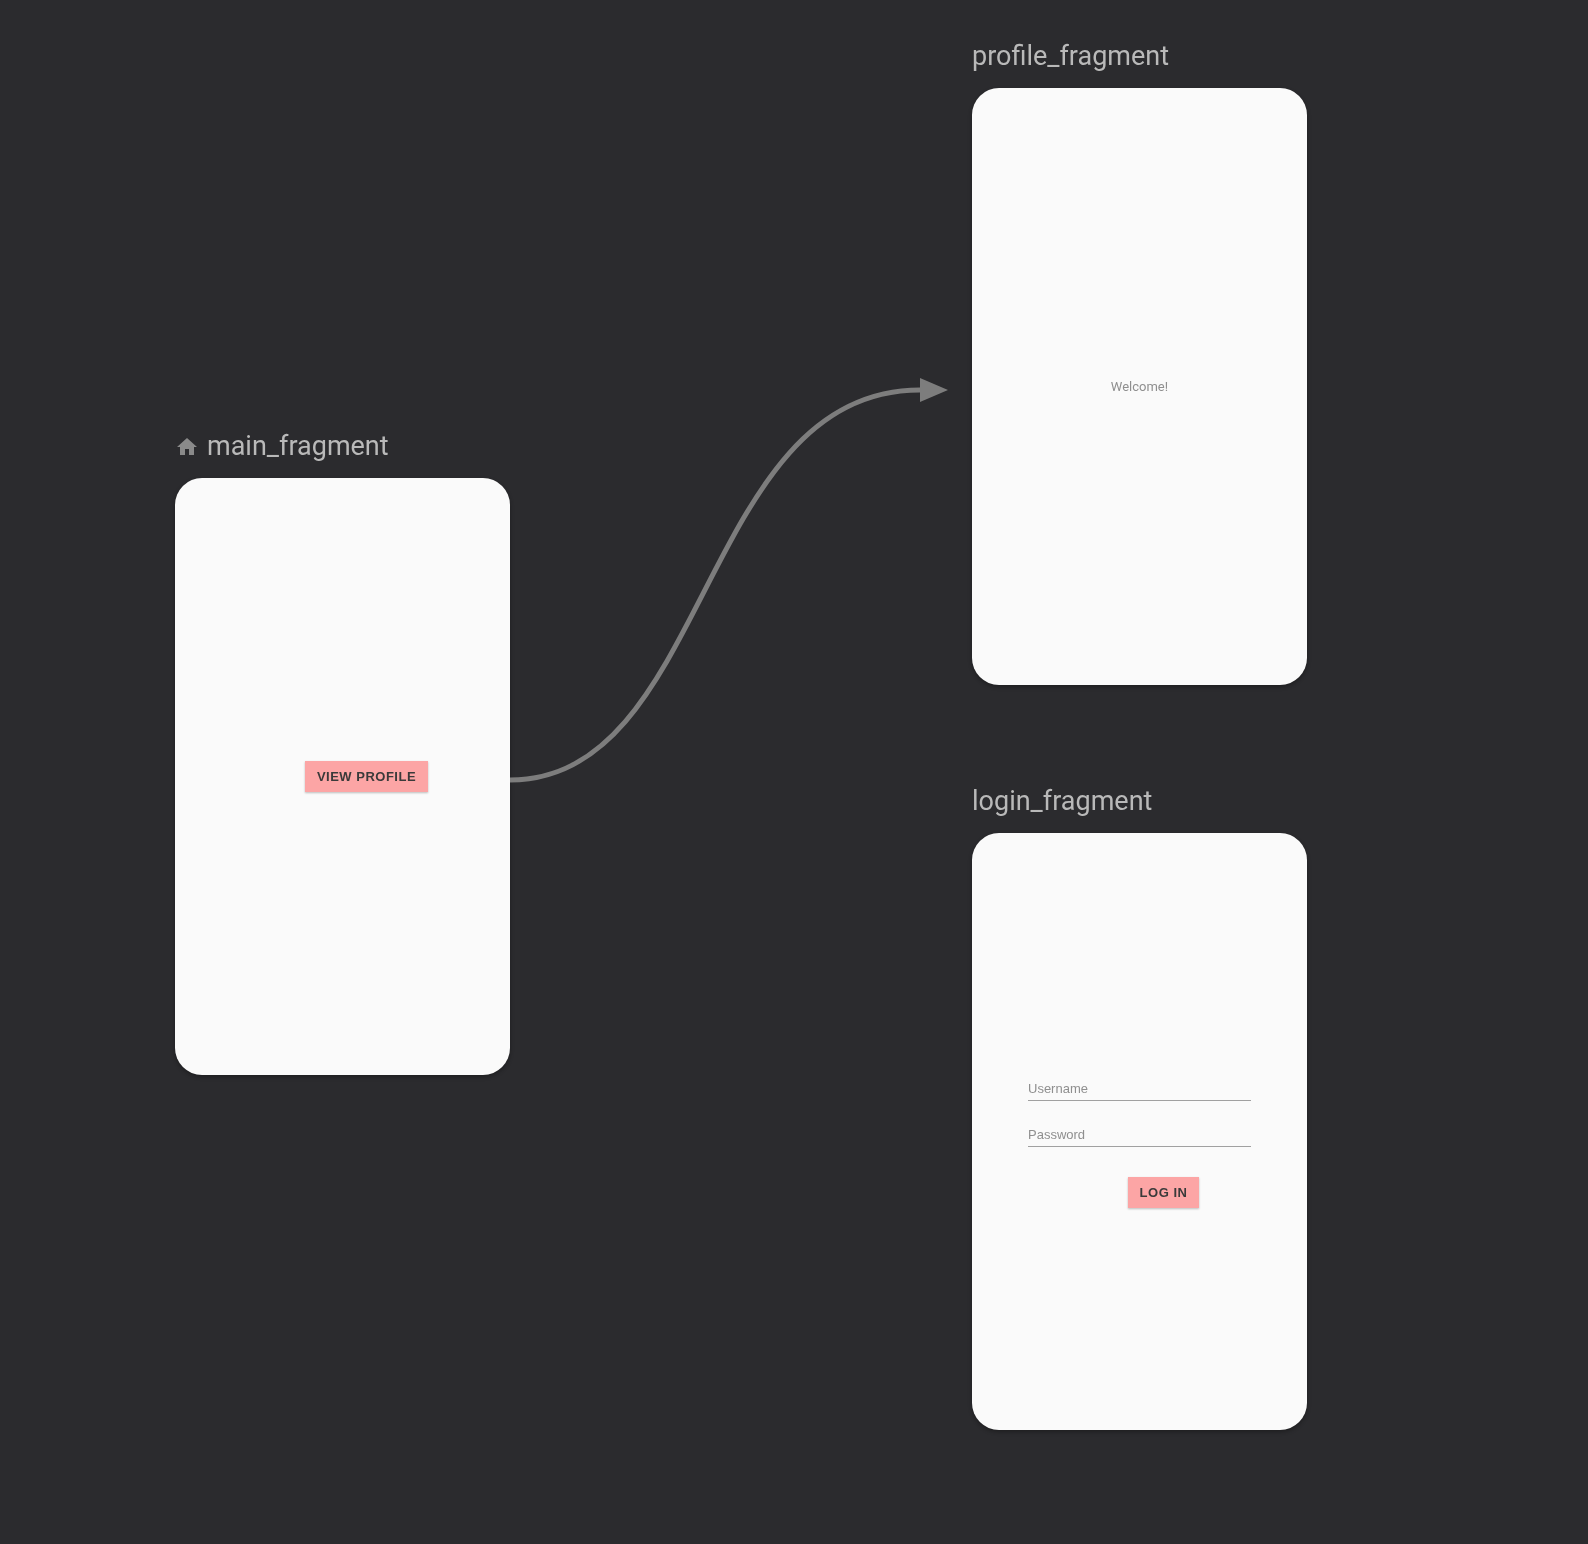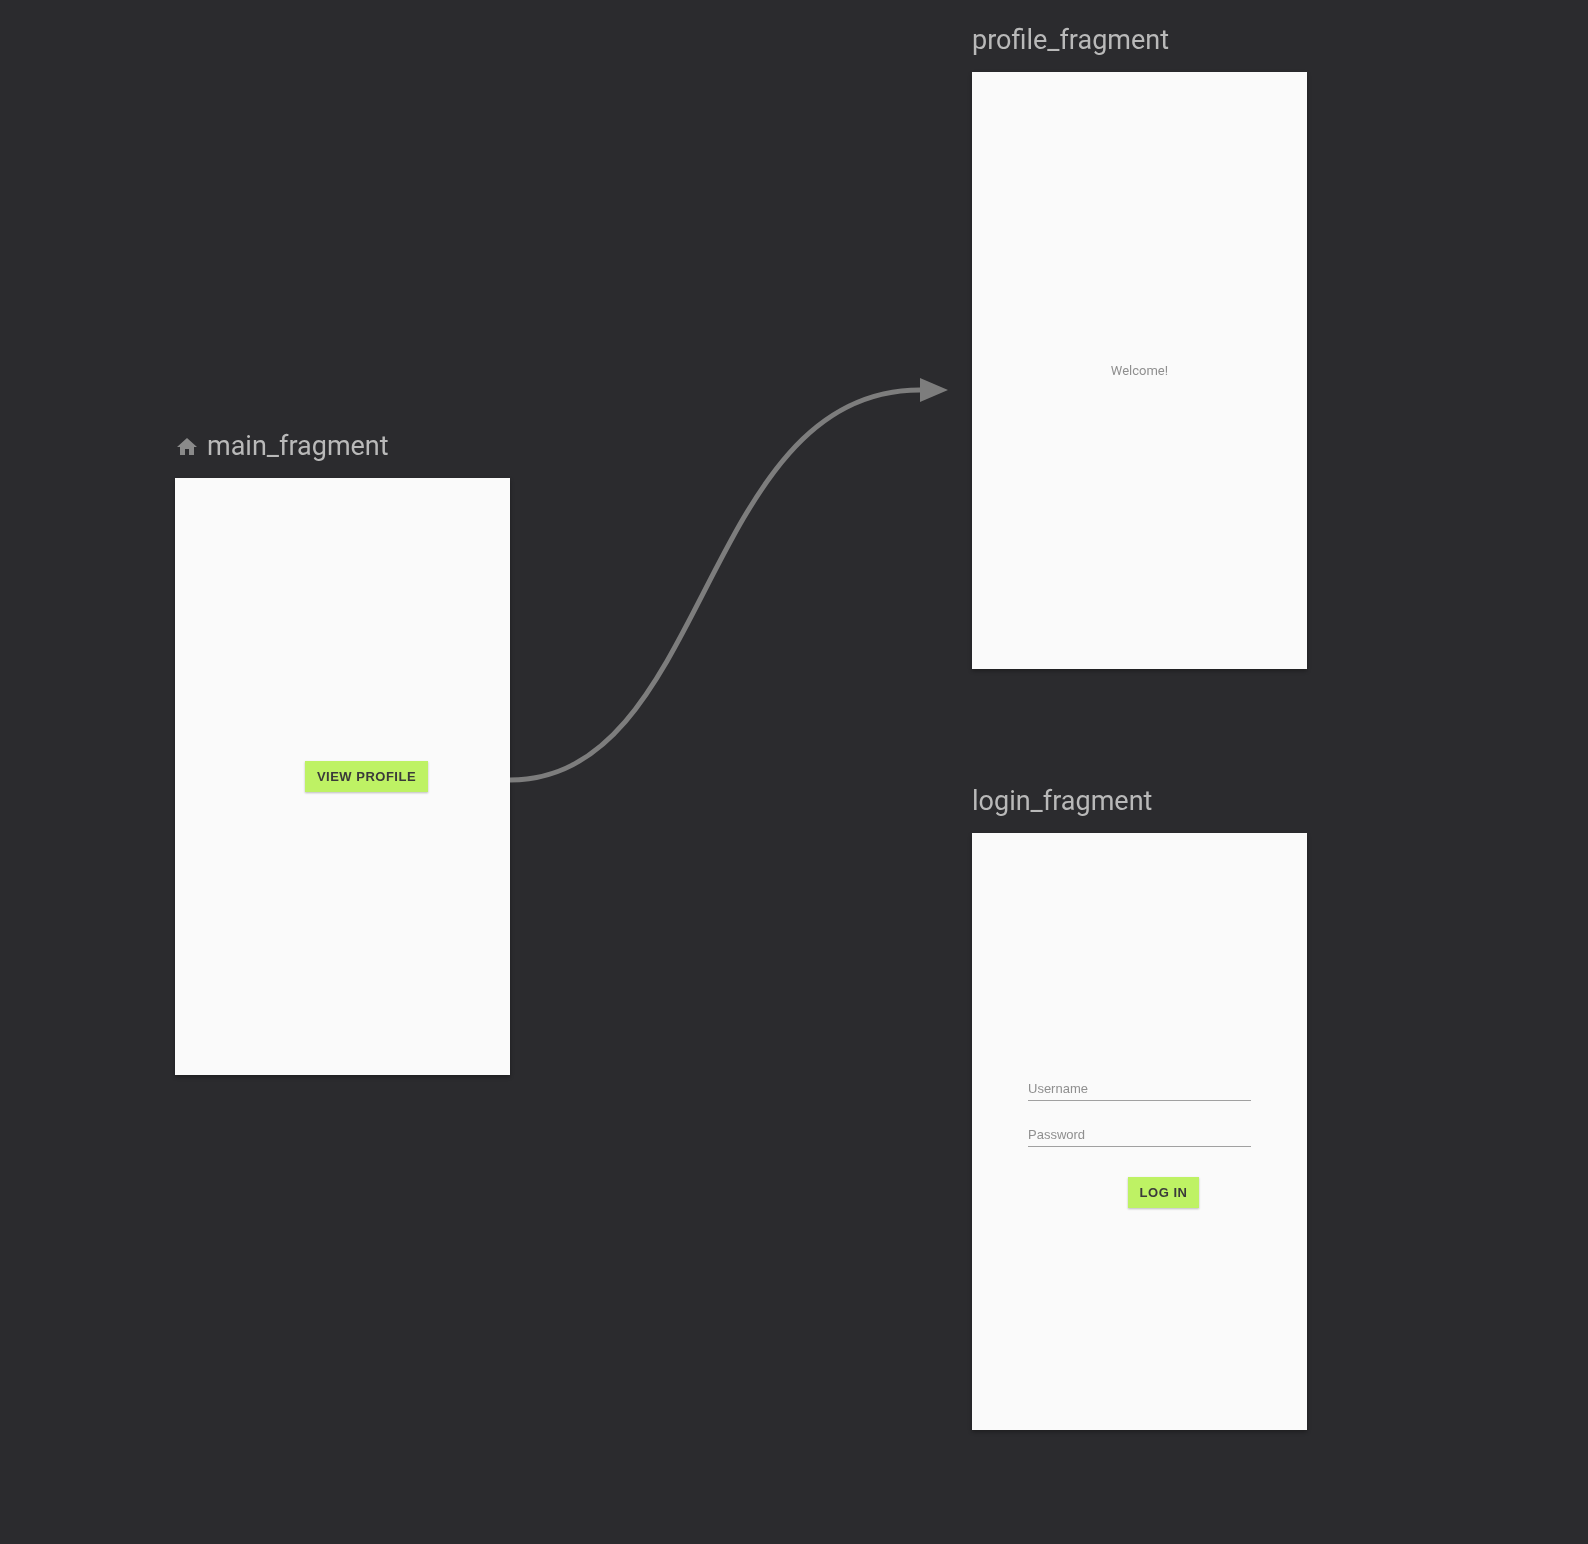--- a/index.html
+++ b/index.html
@@ -29,50 +29,51 @@
     height: 24px;
     flex-shrink: 0;
   }
   .screen {
     background: #fafafa;
     box-shadow: 0 2px 4px rgba(0,0,0,0.3);
     display: flex;
     flex-direction: column;
     align-items: center;
     justify-content: center;
+    border-radius: 27px;
   }
   
   .main-group {
     position: absolute;
     left: 175px;
     top: 430px;
   }
   .main-screen {
     width: 335px;
     height: 597px;
     margin-top: 16px;
   }
   .md-btn {
-    background: #bef264;
+    background: #fca5a5;
     color: #3a3a3a;
     font-size: 13px;
     font-weight: 600;
     letter-spacing: 0.5px;
     border: none;
     padding: 8px 12px;
     box-shadow: 0 1px 2px rgba(0,0,0,0.25);
     cursor: pointer;
     text-transform: uppercase;
     margin-left: 48px;
   }
   
   .profile-group {
     position: absolute;
     left: 972px;
-    top: 24px;
+    top: 40px;
   }
   .profile-screen {
     width: 335px;
     height: 597px;
     margin-top: 16px;
   }
   .welcome-text {
     color: #8f8f8f;
     font-size: 13px;
   }

